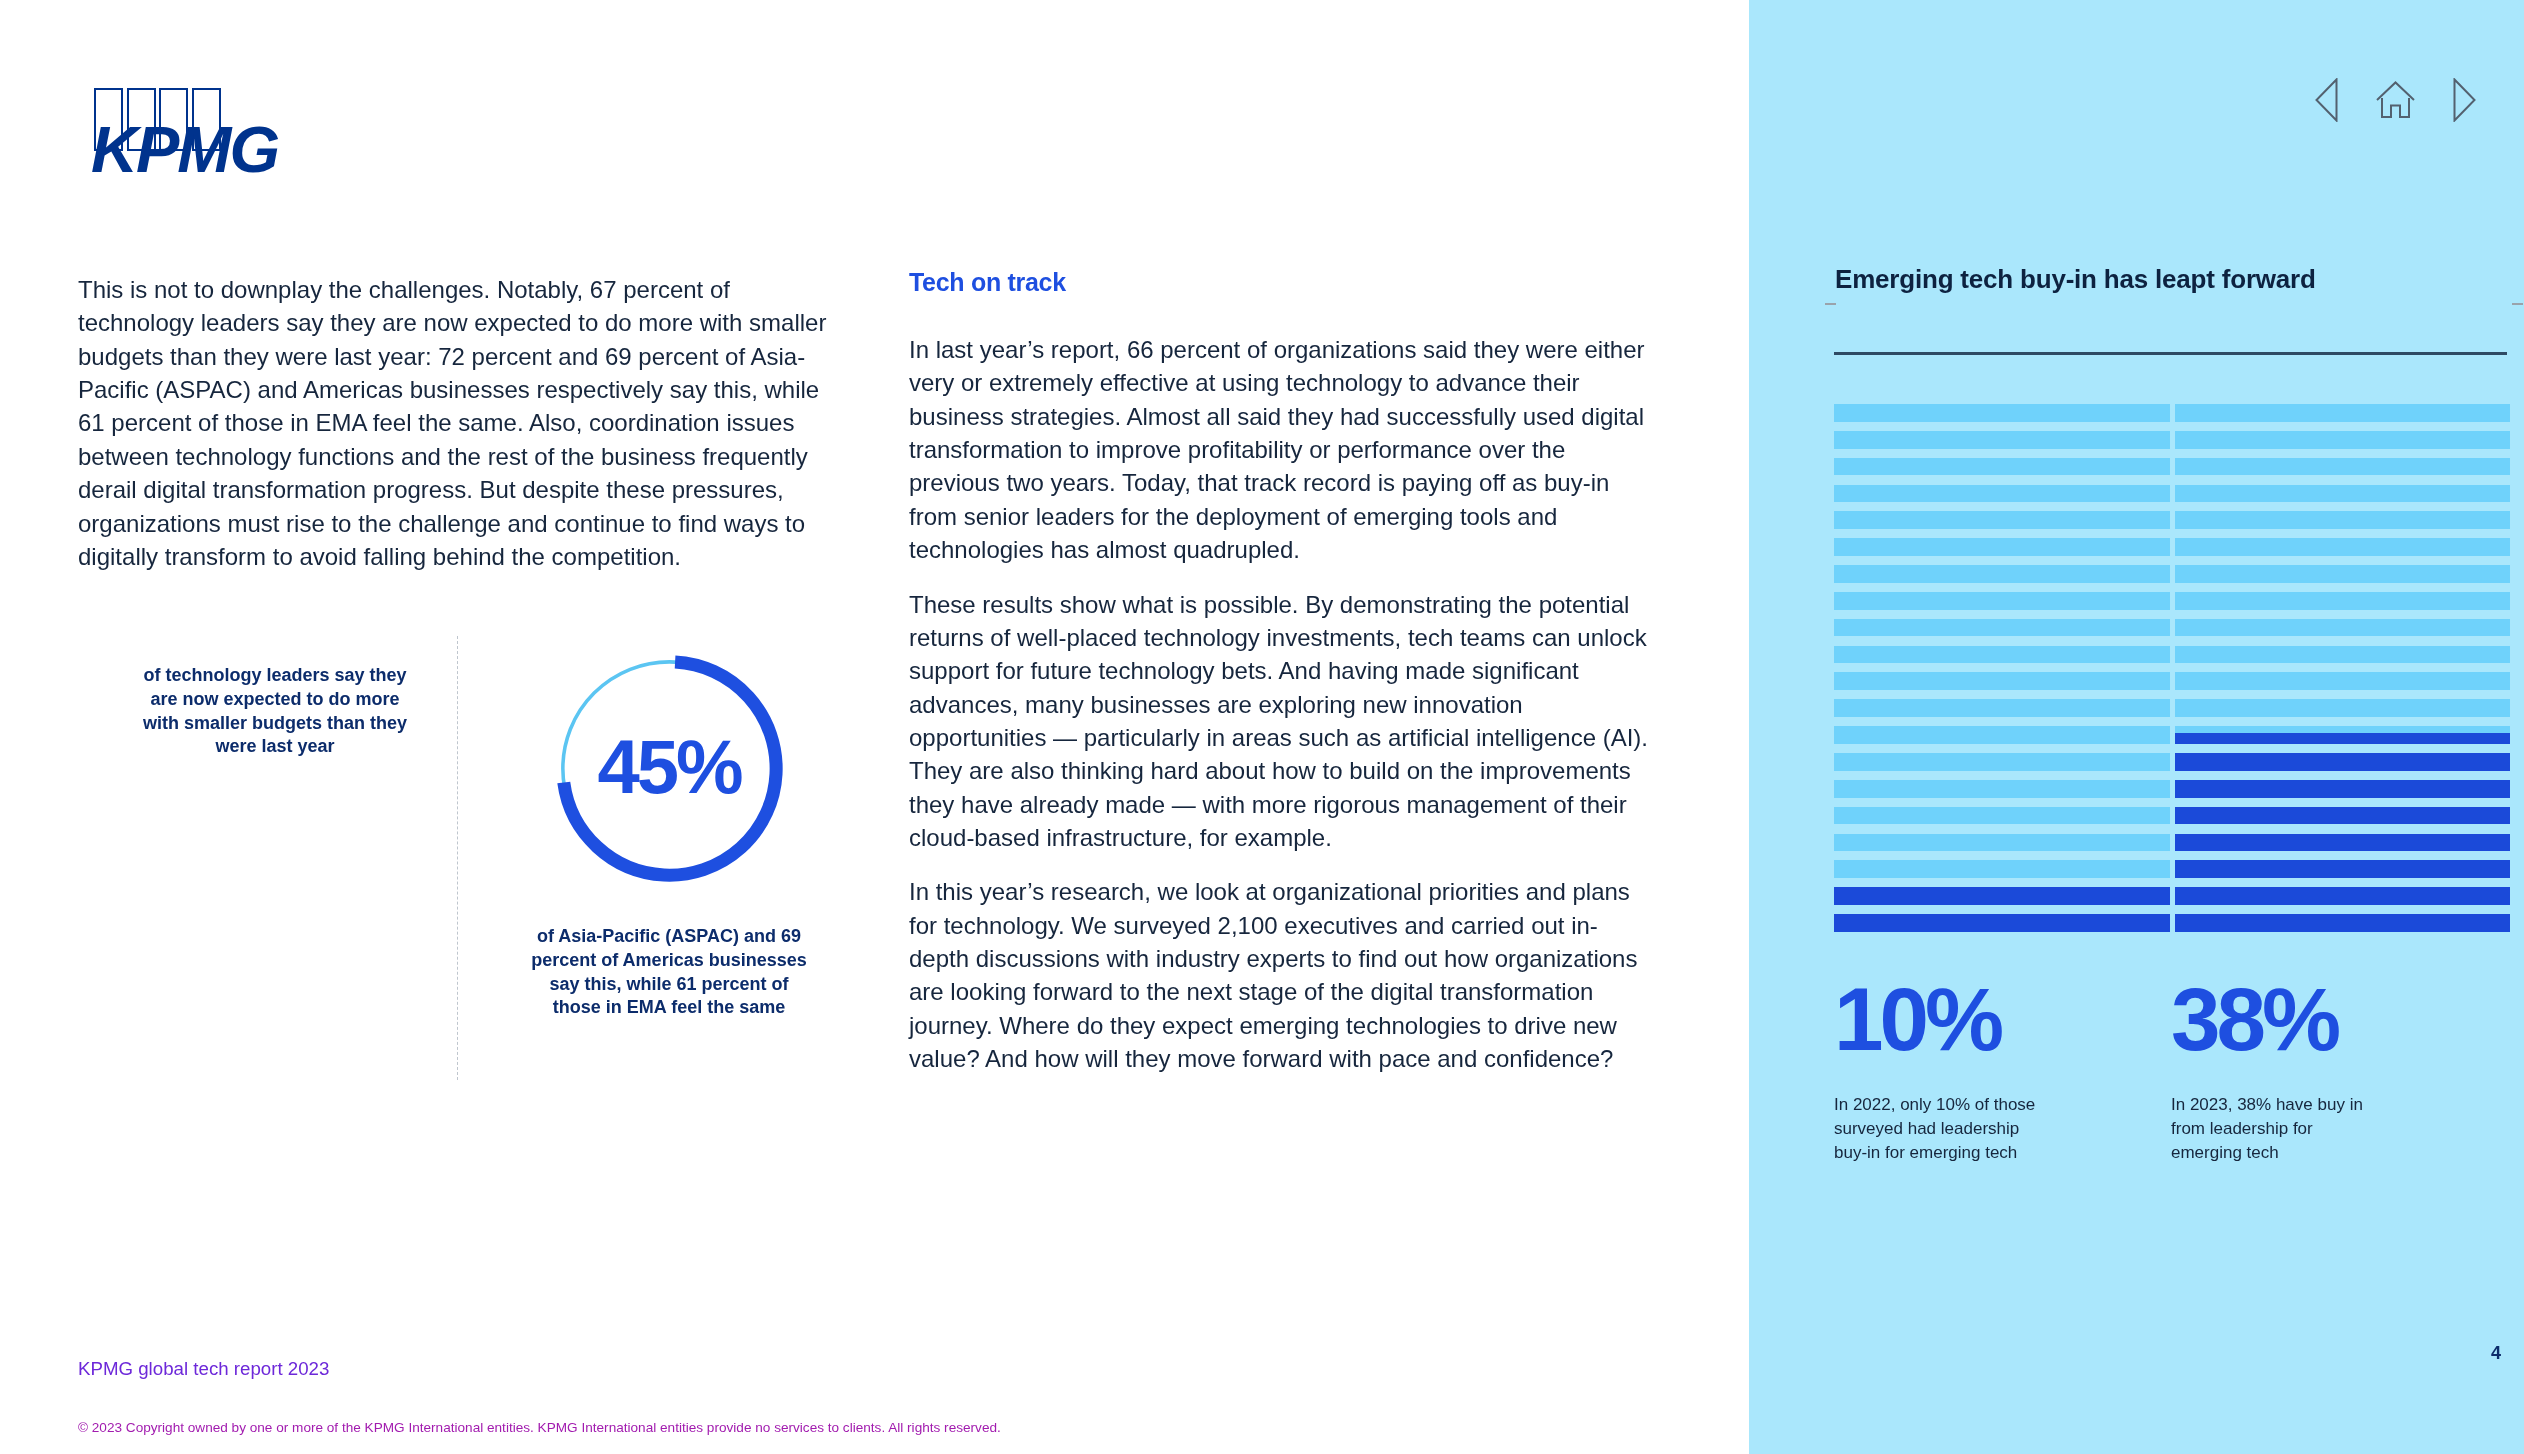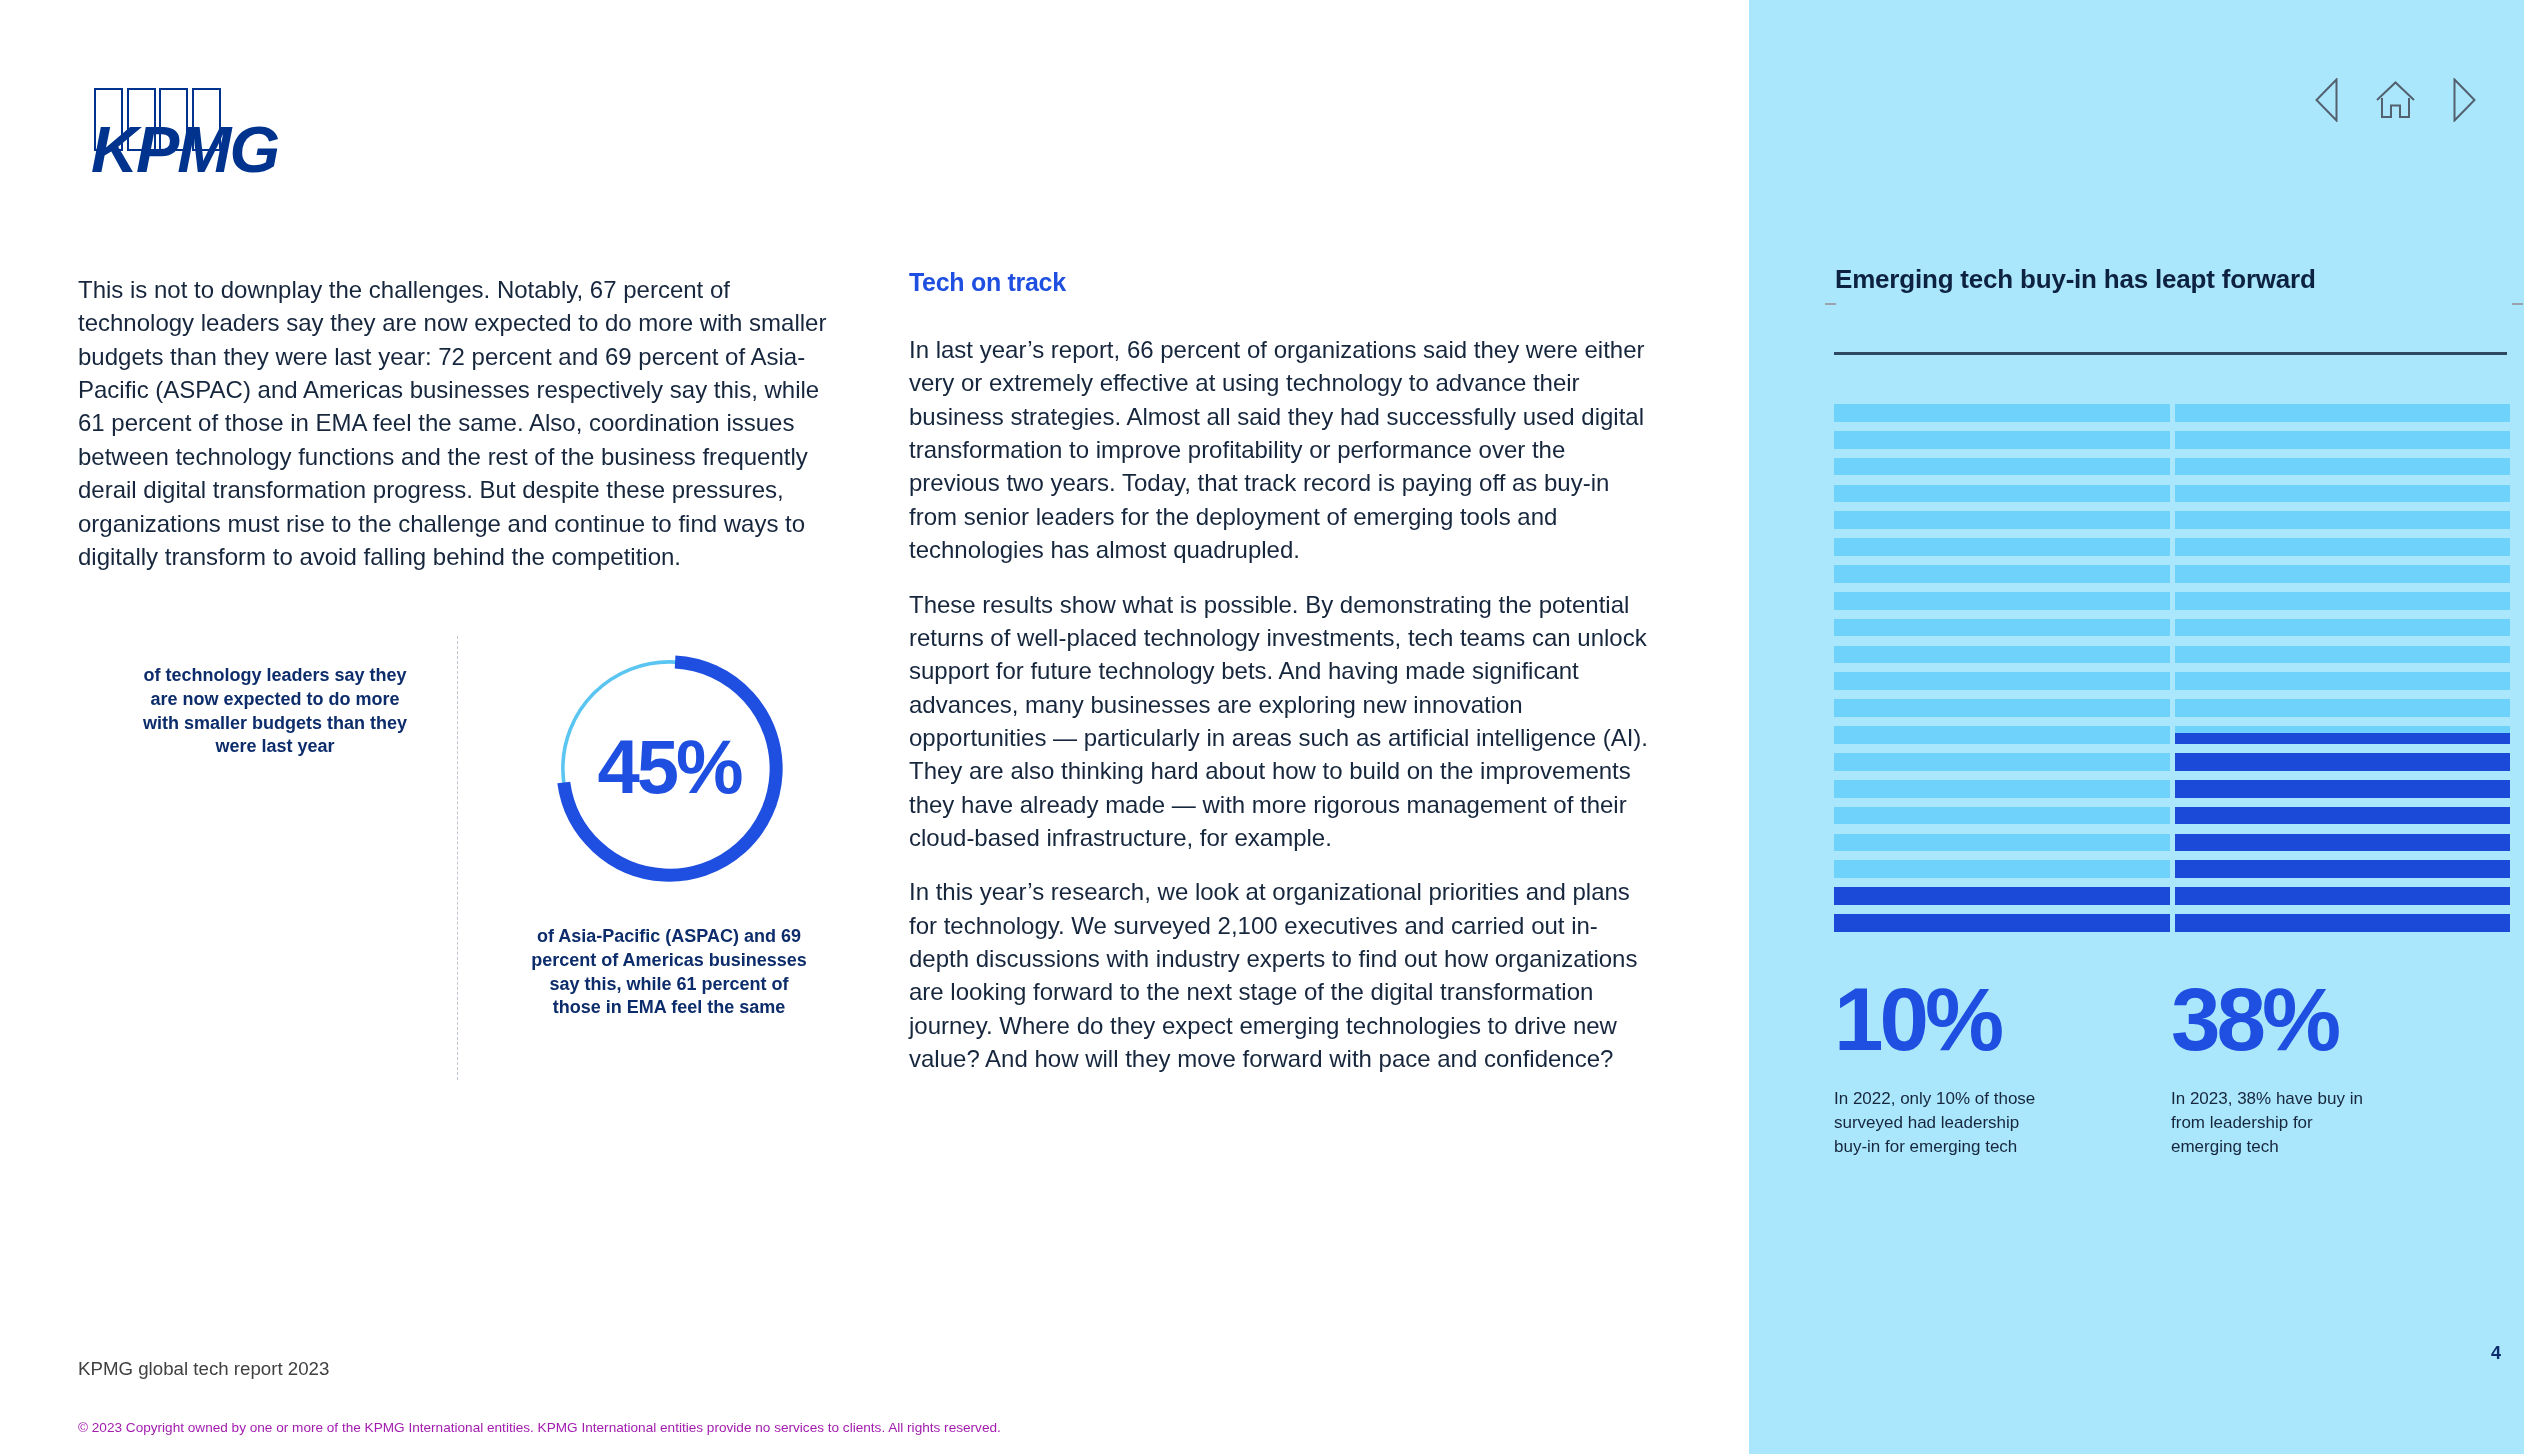--- a/index.html
+++ b/index.html
@@ -100,32 +100,32 @@
   .tick.right { left: 763px; }
 
   
   .stats { position: absolute; left: 85px; top: 975px; display: flex; }
   .stat { width: 337px; }
   .stat-val {
     font-size: 89px; font-weight: 800; color: #1E4FE0;
     letter-spacing: -4px; line-height: 1;
   }
   .stat-desc {
-    margin-top: 23px; font-size: 17px; line-height: 1.42; color: #16263D; width: 217px;
+    margin-top: 29px; font-size: 17px; line-height: 1.42; color: #16263D; width: 217px;
   }
 
   .page-num {
     position: absolute; right: 60px; bottom: 90px;
     font-size: 18px; font-weight: 700; color: #0C2C6B;
   }
 
   
   .footer-title {
     position: absolute; left: 78px; top: 1358px;
-    font-size: 18.7px; font-weight: 400; color: #404040;
+    font-size: 18.7px; font-weight: 400; color: #6d28d9;
   }
   .footer-legal {
     position: absolute; left: 78px; top: 1420px;
     font-size: 13.6px; font-weight: 400; color: #a21caf;
   }
 </style>
 </head>
 <body>
 
 <div class="page">

